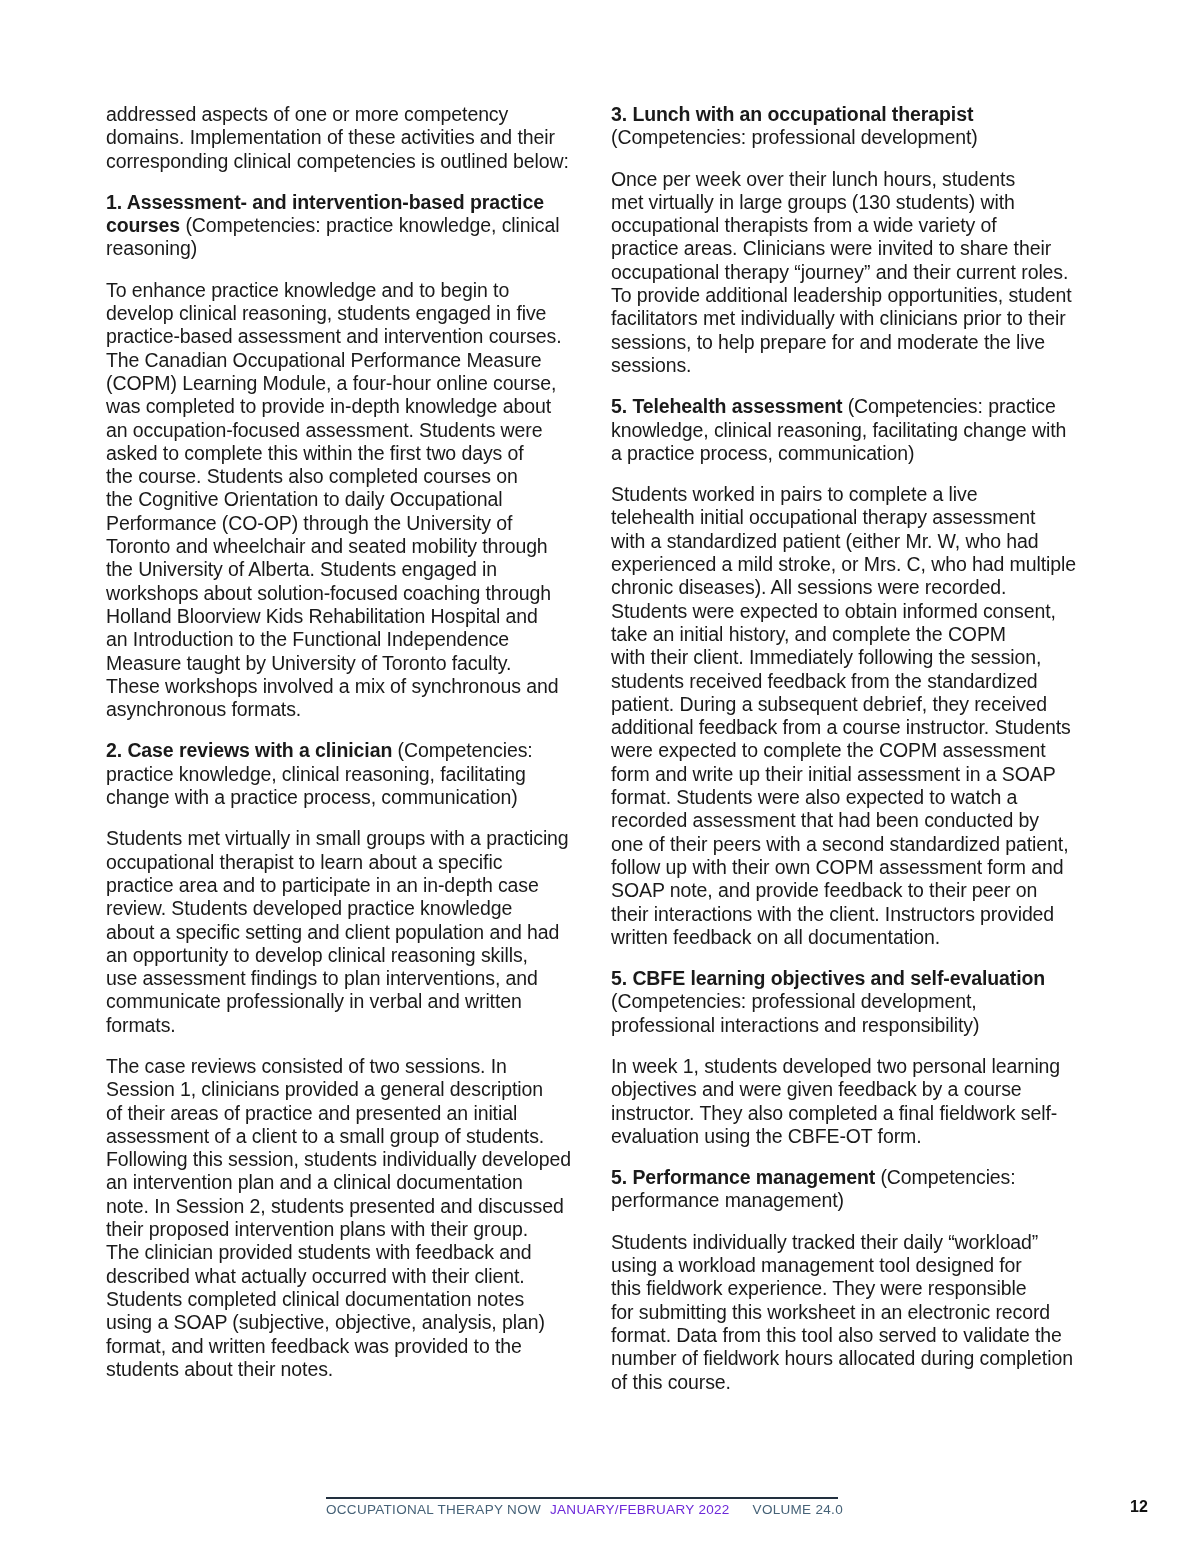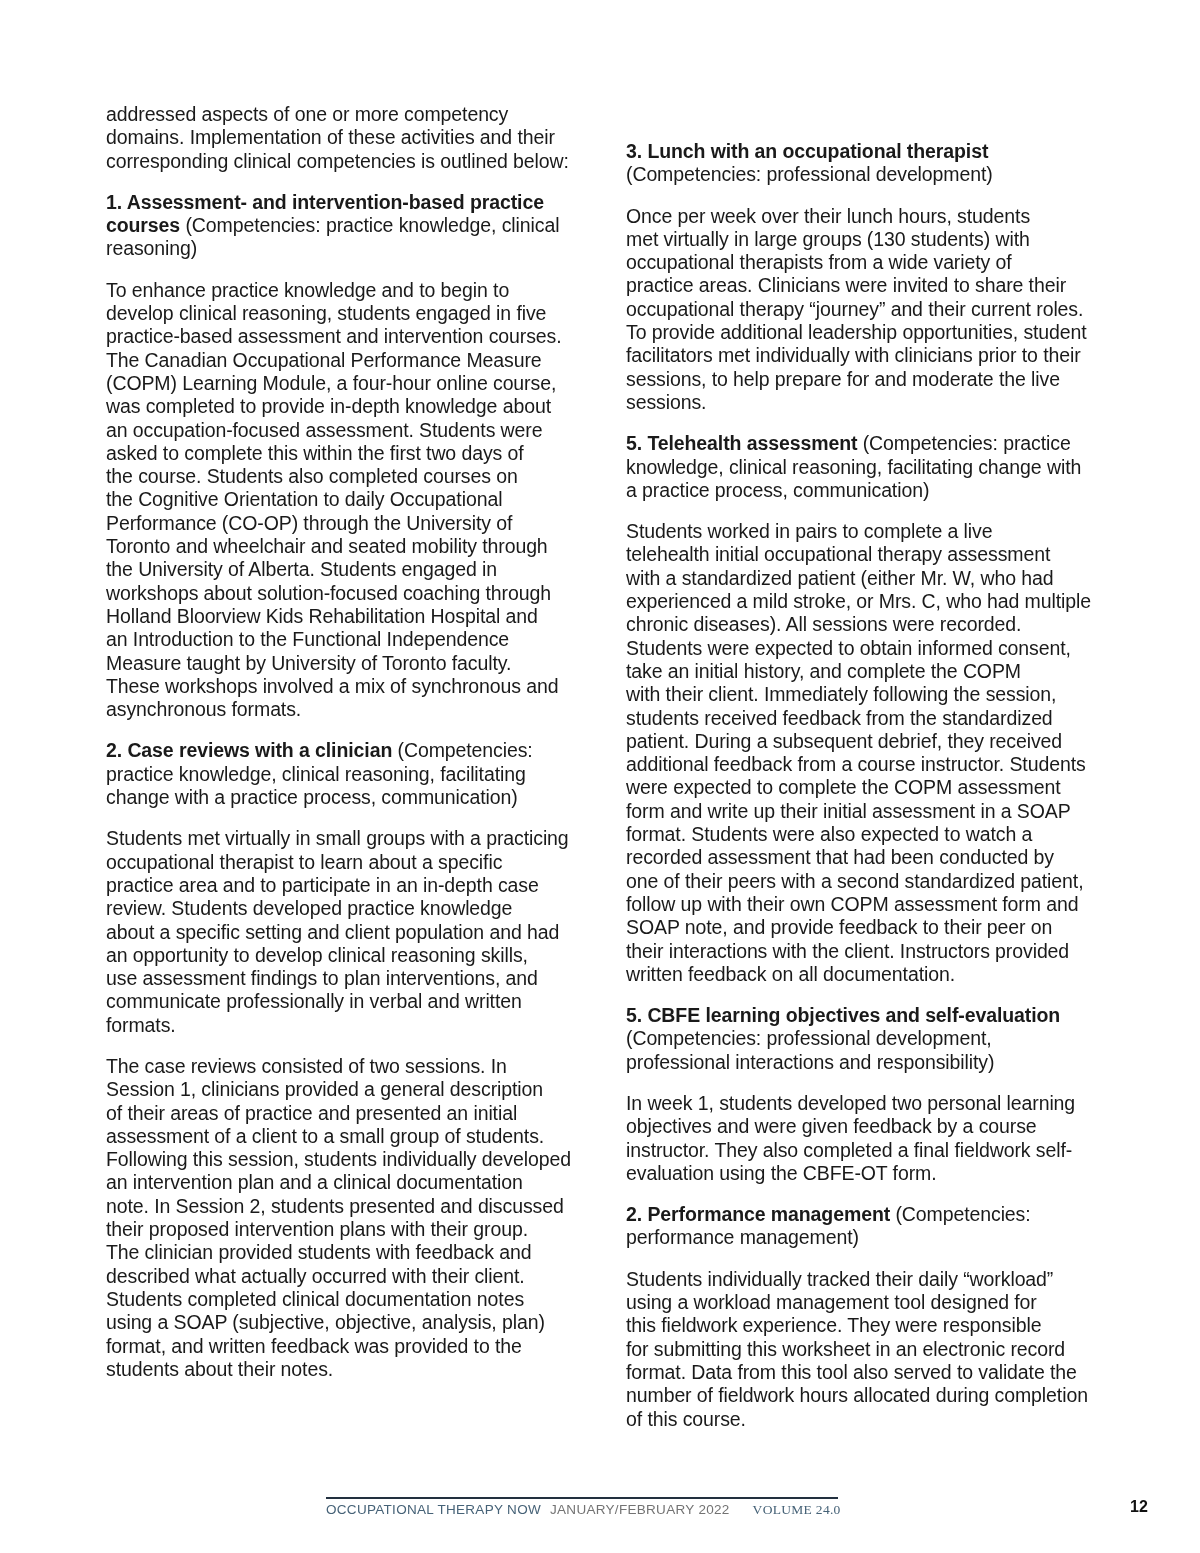--- a/index.html
+++ b/index.html
@@ -5,37 +5,37 @@
   html,body{margin:0;padding:0;background:#ffffff;}
   .page{
     position:relative;
     width:1200px;height:1553px;
     background:#ffffff;
     overflow:hidden;
     font-family:"Liberation Sans","DejaVu Sans",sans-serif;
   }
   .col{position:absolute;top:103px;width:505px;}
   .col.left{left:106px;}
-  .col.right{left:626px;margin-top:37px;}
+  .col.right{left:611px;}
   .body{
     margin:0 0 18px 0;
     font-size:19.5px;
     line-height:23.3px;
     letter-spacing:-0.1px;
     white-space:pre-line;
   }
   .body strong{font-weight:700;}
   .rule{position:absolute;left:326px;top:1497px;width:512px;height:2px;}
   .ftext{
     position:absolute;left:326px;top:1501px;width:512px;
     text-align:center;white-space:nowrap;
     font-size:13.5px;line-height:17px;letter-spacing:0.3px;
   }
   .ftext .issue{margin-left:9px;}
-  .ftext .volume{margin-left:23px;font-family:Liberation Serif, serif;}
+  .ftext .volume{margin-left:23px;}
   .pagenum{
     position:absolute;left:1130px;top:1497px;width:34px;
     font-size:16px;line-height:20px;font-weight:700;
   }
 </style>
 </head>
 <body>
 
 <div class="page" style="color: rgb(26, 26, 26); border-radius: 14px;">
 
@@ -139,34 +139,34 @@
 
     <p class="body"><strong>5. CBFE learning objectives and self-evaluation</strong><span>
 (Competencies: professional development,
 professional interactions and responsibility)</span></p>
 
     <p class="body">In week 1, students developed two personal learning
 objectives and were given feedback by a course
 instructor. They also completed a final fieldwork self-
 evaluation using the CBFE-OT form.</p>
 
-    <p class="body"><strong>2. Performance management</strong><span> (Competencies:
+    <p class="body"><strong>5. Performance management</strong><span> (Competencies:
 performance management)</span></p>
 
     <p class="body">Students individually tracked their daily “workload”
 using a workload management tool designed for
 this fieldwork experience. They were responsible
 for submitting this worksheet in an electronic record
 format. Data from this tool also served to validate the
 number of fieldwork hours allocated during completion
 of this course.</p>
   </section>
 
   <footer>
     <div class="rule" style="background: rgb(34, 48, 63);"></div>
     <div class="ftext">
-      <span class="journal" style="color: rgb(70, 98, 119); margin-top: 20px;">OCCUPATIONAL THERAPY NOW</span><span class="issue" style="color: #737373; text-align: center;">JANUARY/FEBRUARY 2022</span><span class="volume" style="color: rgb(70, 98, 119);">VOLUME 24.0</span>
+      <span class="journal" style="color: rgb(70, 98, 119); margin-top: 20px;">OCCUPATIONAL THERAPY NOW</span><span class="issue" style="color: #6d28d9; text-align: center;">JANUARY/FEBRUARY 2022</span><span class="volume" style="color: rgb(70, 98, 119);">VOLUME 24.0</span>
     </div>
   </footer>
 
   <div class="pagenum" style="color: rgb(17, 17, 17);">12</div>
 
 </div>
 
 </body></html>

